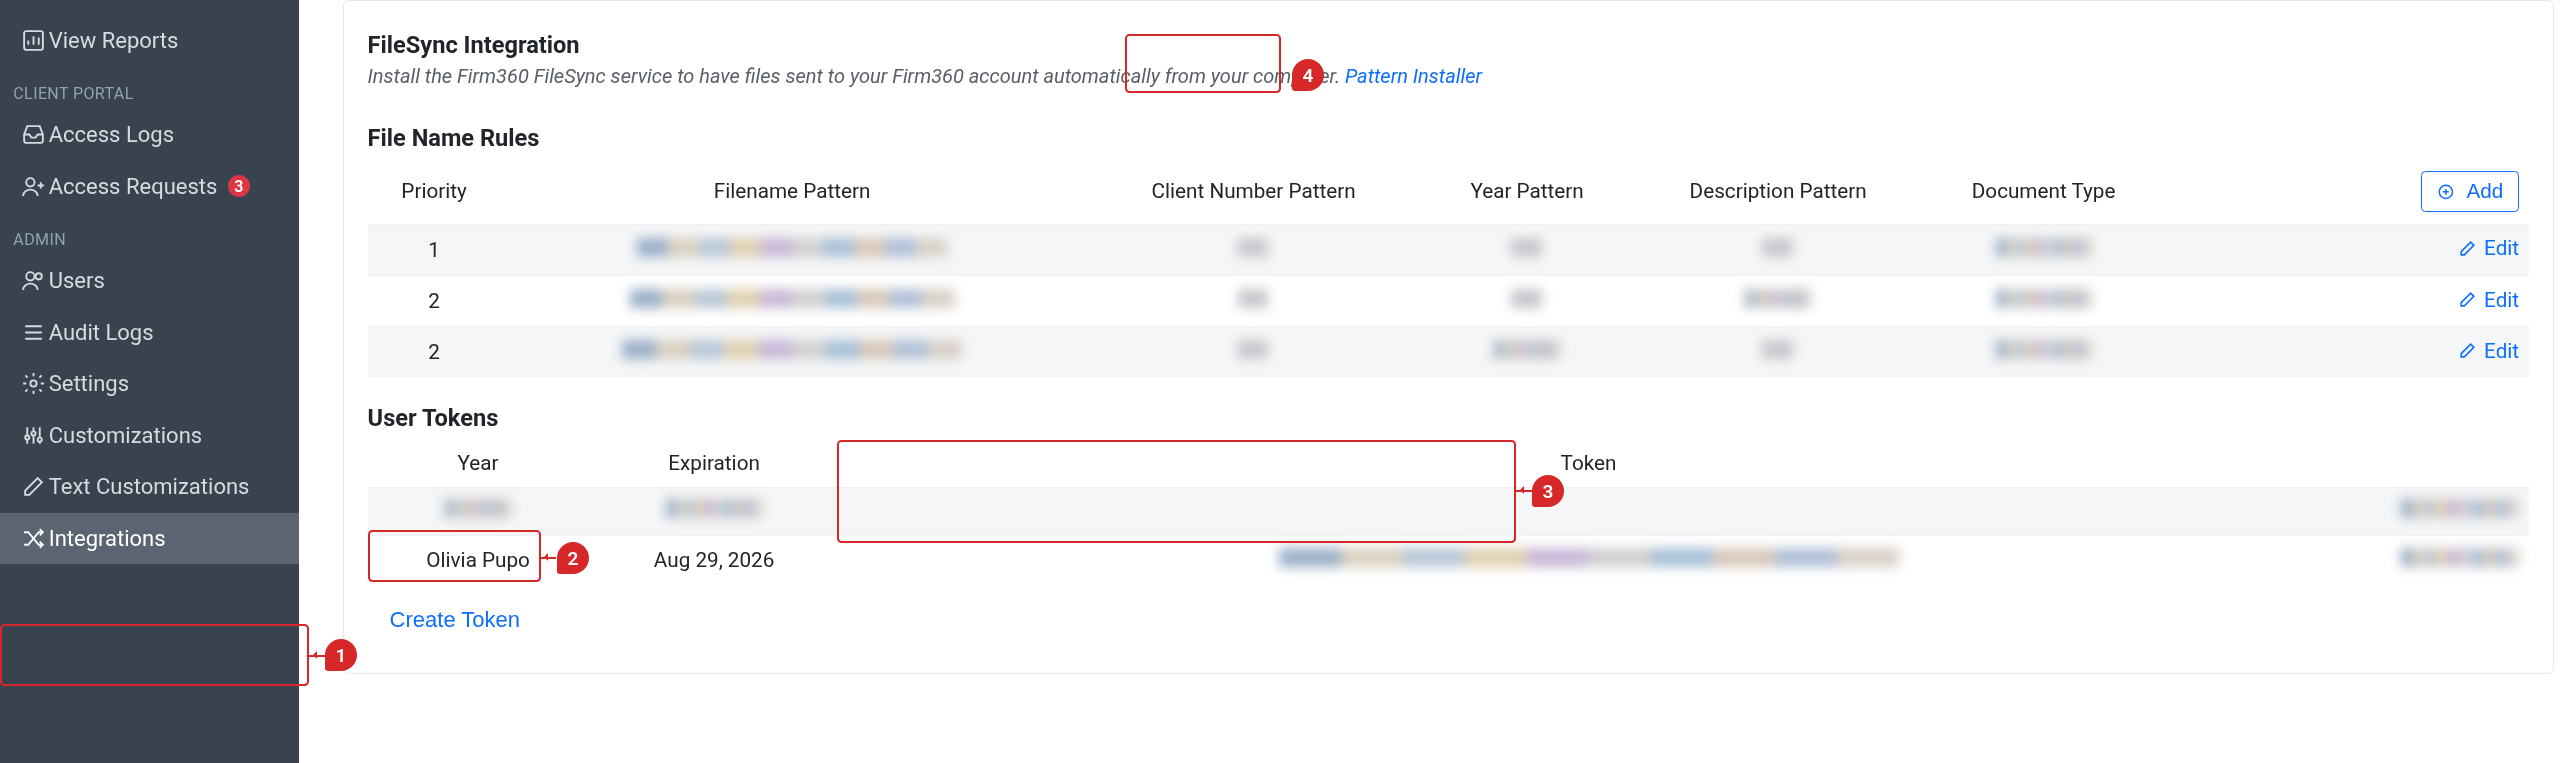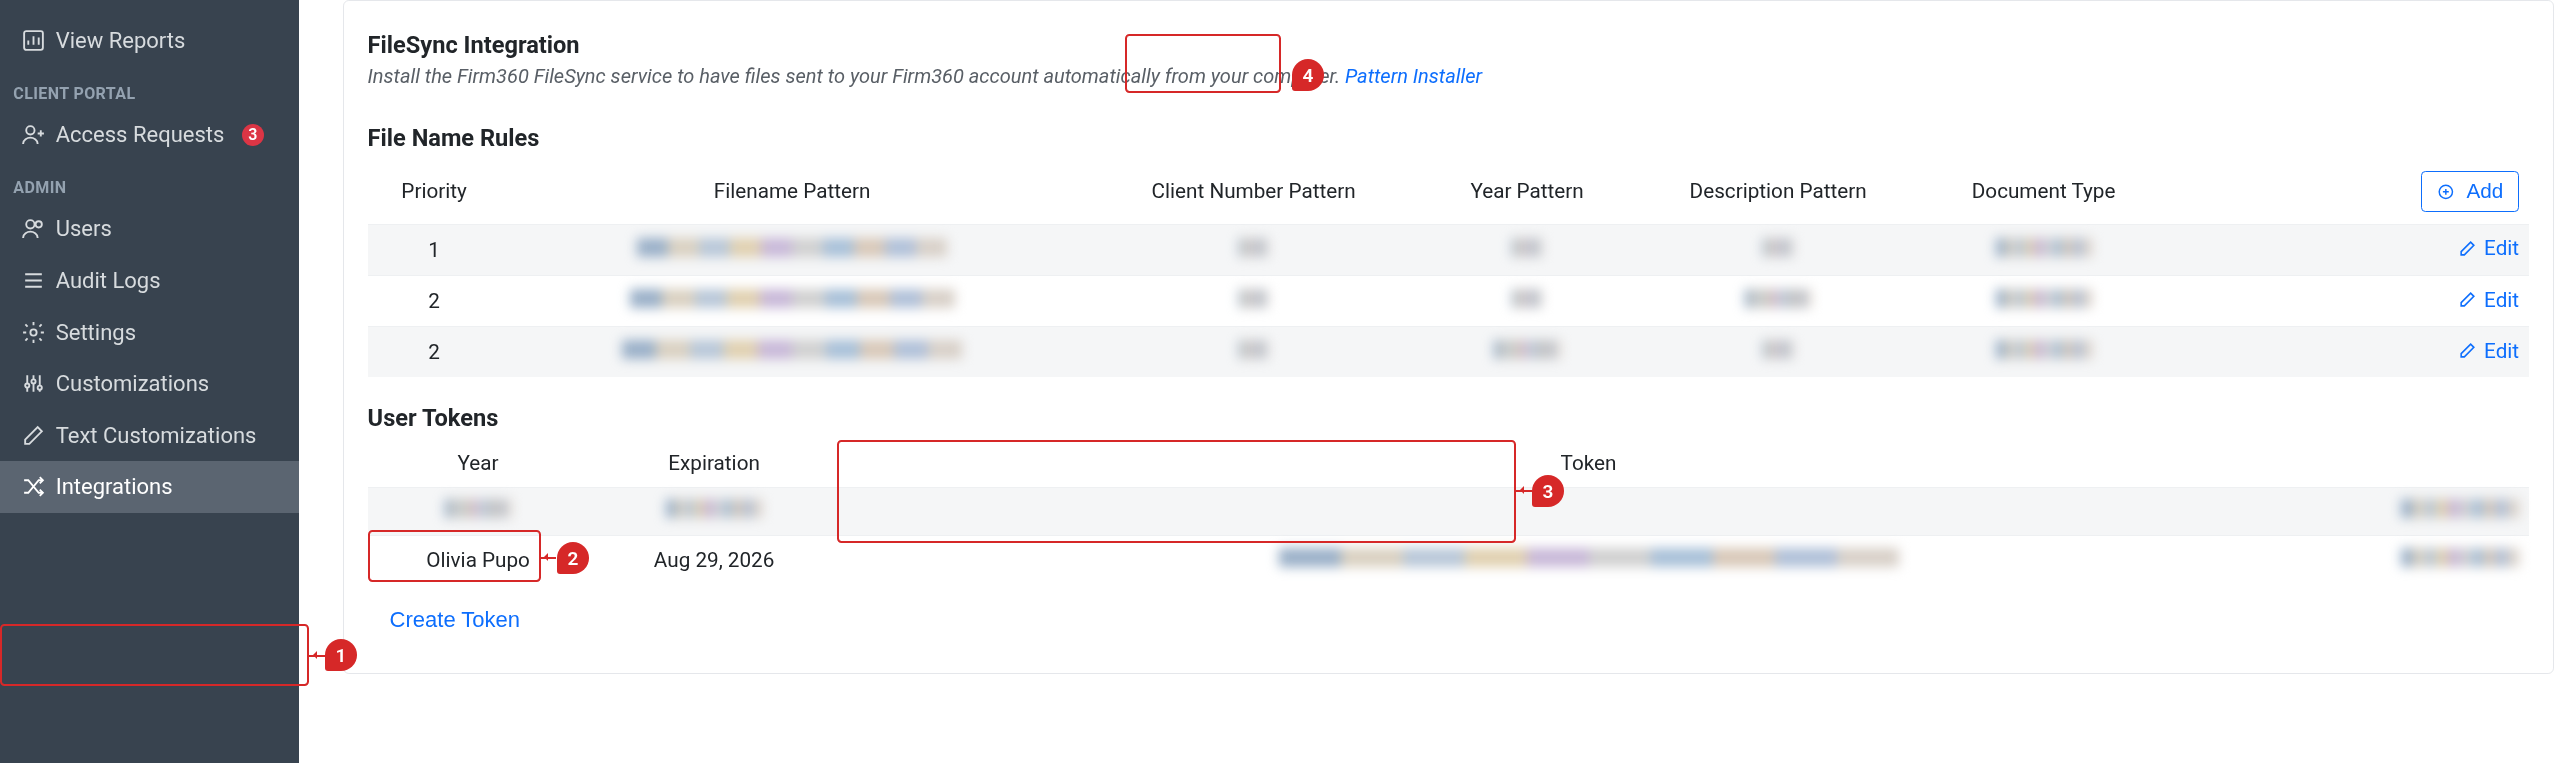--- a/index.html
+++ b/index.html
@@ -16,35 +16,35 @@
   .sidebar {
     width: 299px;
     background: #38434f;
     color: #d7dbde;
     padding: 14.8px 0;
     flex-shrink: 0;
   }
   .side-item {
     display: flex;
     align-items: center;
-    gap: 10px;
+    gap: 3px;
     padding: 13.3px 20.7px 13.3px 20.7px;
     cursor: pointer;
     font-size: 22px;
   }
   .side-item.active {
     background: #5b6571;
     color: #fff;
   }
   .side-icon { width: 25px; height: 25px; display:inline-flex; align-items:center; justify-content:center; }
   .side-icon svg { width: 25px; height: 25px; stroke: currentColor; fill: none; stroke-width: 1.8; }
   .side-section {
     padding: 17.7px 13.3px 5.9px 13.3px;
     font-size: 16px;
-    font-weight: 700;
+    font-weight: 400;
     color: #94a2b0;
     letter-spacing: 0.4px;
   }
   .badge-count {
     background: #dc3545;
     color: #fff;
     border-radius: 50%;
     min-width: 22px;
     height: 22px;
     display: inline-flex;
@@ -180,20 +180,29 @@
         <svg viewBox="0 0 24 24">
             <rect x="3" y="3" width="18" height="18" rx="2"></rect>
             <path d="M7 16v-4M12 16V8M17 16v-7"></path>
           </svg>
       </span>
       <span>View Reports</span>
     </div>
 
     <div class="side-section">CLIENT PORTAL</div>
 
+    <div class="side-item">
+      <span class="side-icon">
+        <svg viewBox="0 0 24 24">
+            <path d="M3 12l3-8h12l3 8v6a2 2 0 0 1-2 2H5a2 2 0 0 1-2-2z"></path>
+            <path d="M3 12h5l2 3h4l2-3h5"></path>
+          </svg>
+      </span>
+      <span>Access Logs</span>
+    </div>
 
     <div class="side-item">
       <span class="side-icon">
         <svg viewBox="0 0 24 24">
             <circle cx="9" cy="8" r="4"></circle>
             <path d="M2 21c0-4 4-6 7-6s7 2 7 6"></path>
             <path d="M19 8v6M16 11h6"></path>
           </svg>
       </span>
       <span>Access Requests</span>

